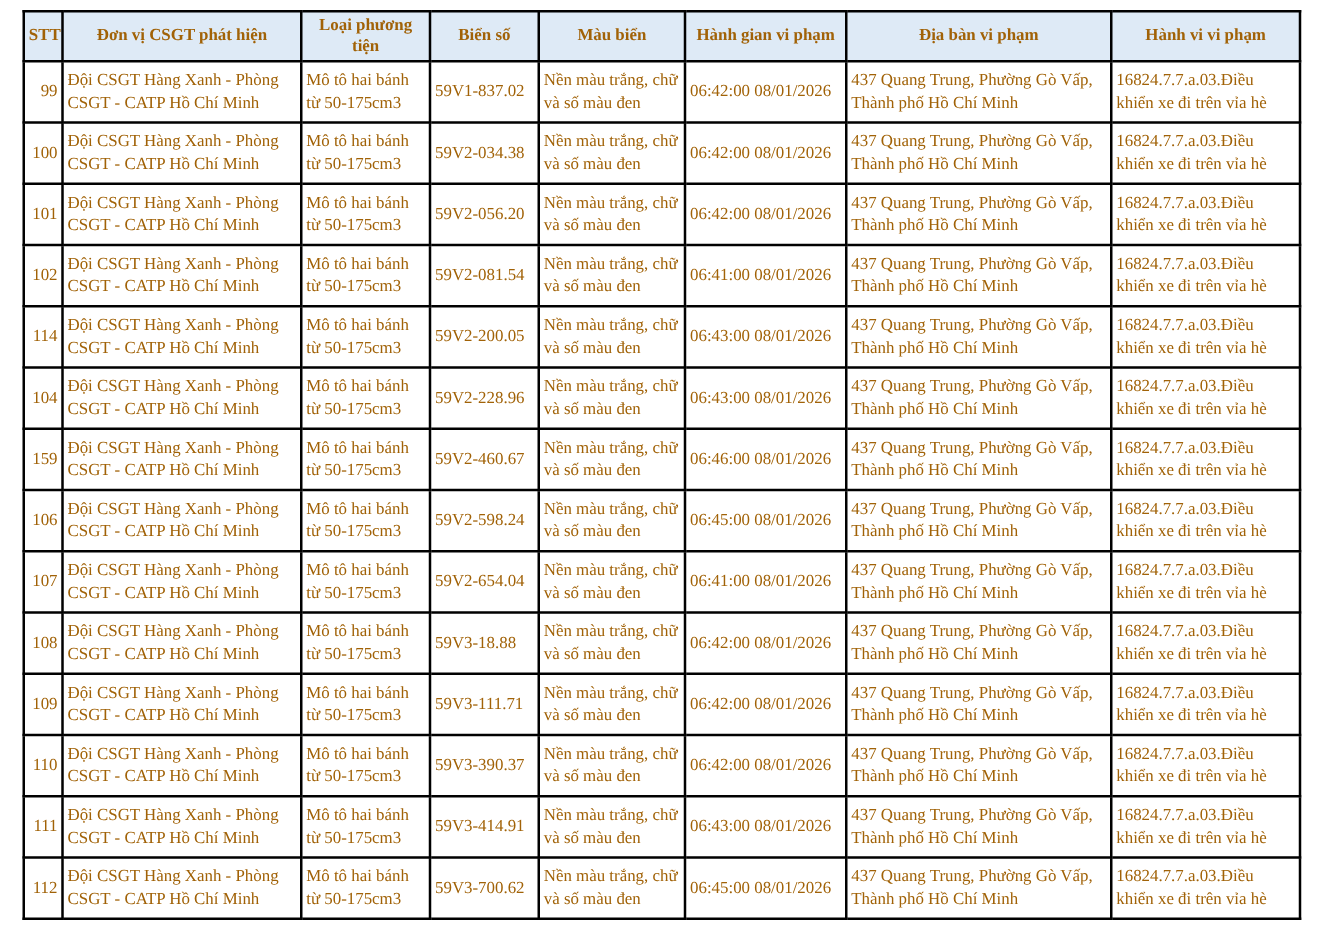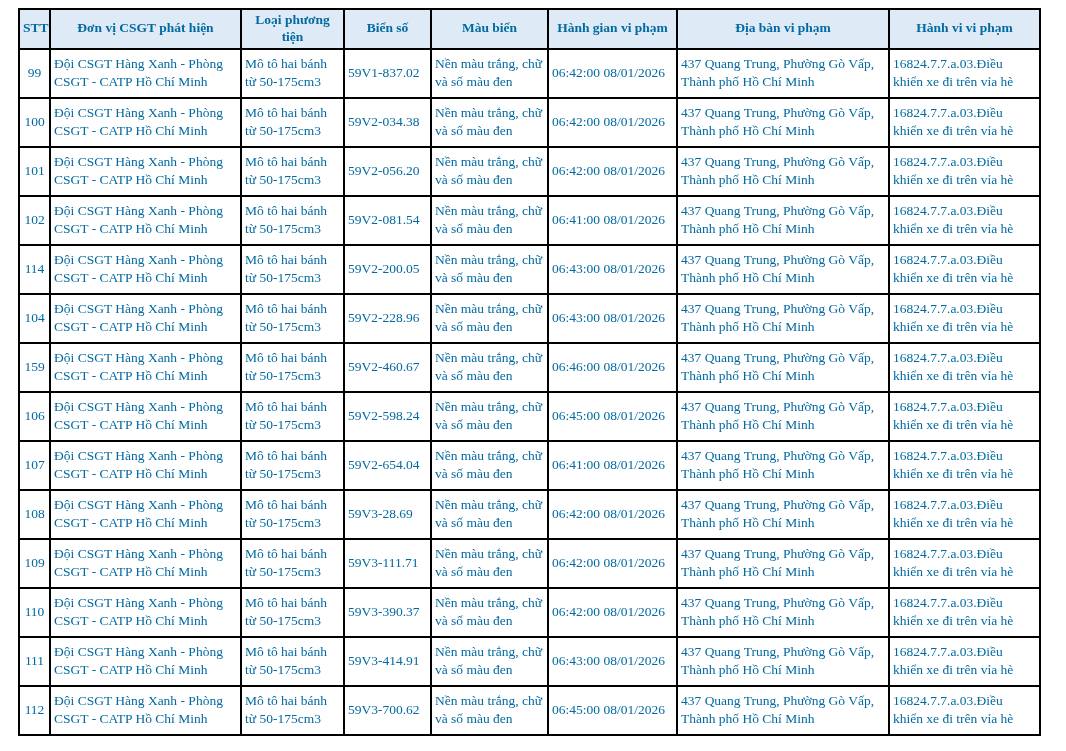--- a/index.html
+++ b/index.html
@@ -12,21 +12,21 @@
   }
   .table-wrap {
     position: absolute;
     left: 18px;
     top: 8px;
   }
   table.violations {
     border-collapse: collapse;
     table-layout: fixed;
     width: 1021px;
-    color: #0369a1;
+    color: #a16207;
   }
   table.violations th,
   table.violations td {
     border: 2px solid #000000;
     box-sizing: border-box;
   }
   table.violations th {
     background: #DEEAF6;
     font-weight: bold;
     text-align: center;
@@ -37,21 +37,21 @@
     padding: 2px 3px;
   }
   table.violations td {
     height: 49px;
     vertical-align: middle;
     font-size: 13.5px;
     line-height: 1.35;
     padding: 1px 3px;
     overflow: hidden;
   }
-  td.col-stt  { text-align: center; }
+  td.col-stt  { text-align: right; }
   td.col-thoi_gian { white-space: nowrap; padding-left: 2px; padding-right: 0; margin-left: 16px; }
   td.col-bien_so   { white-space: nowrap; margin-left: 20px; }
 </style>
 </head>
 <body>
 
 <div class="table-wrap">
   <table class="violations">
     <colgroup>
       <col style="width:31px">
@@ -163,21 +163,21 @@
           <td class="col-bien_so">59V2-654.04</td>
           <td class="col-mau_bien">Nền màu trắng, chữ và số màu đen</td>
           <td class="col-thoi_gian">06:41:00 08/01/2026</td>
           <td class="col-dia_ban">437 Quang Trung, Phường Gò Vấp, Thành phố Hồ Chí Minh</td>
           <td class="col-hanh_vi">16824.7.7.a.03.Điều khiển xe đi trên vỉa hè</td>
         </tr>
         <tr>
           <td class="col-stt">108</td>
           <td class="col-don_vi">Đội CSGT Hàng Xanh - Phòng CSGT - CATP Hồ Chí Minh</td>
           <td class="col-loai_phuong_tien">Mô tô hai bánh từ 50-175cm3</td>
-          <td class="col-bien_so">59V3-28.69</td>
+          <td class="col-bien_so">59V3-18.88</td>
           <td class="col-mau_bien">Nền màu trắng, chữ và số màu đen</td>
           <td class="col-thoi_gian">06:42:00 08/01/2026</td>
           <td class="col-dia_ban">437 Quang Trung, Phường Gò Vấp, Thành phố Hồ Chí Minh</td>
           <td class="col-hanh_vi">16824.7.7.a.03.Điều khiển xe đi trên vỉa hè</td>
         </tr>
         <tr>
           <td class="col-stt">109</td>
           <td class="col-don_vi">Đội CSGT Hàng Xanh - Phòng CSGT - CATP Hồ Chí Minh</td>
           <td class="col-loai_phuong_tien">Mô tô hai bánh từ 50-175cm3</td>
           <td class="col-bien_so">59V3-111.71</td>

